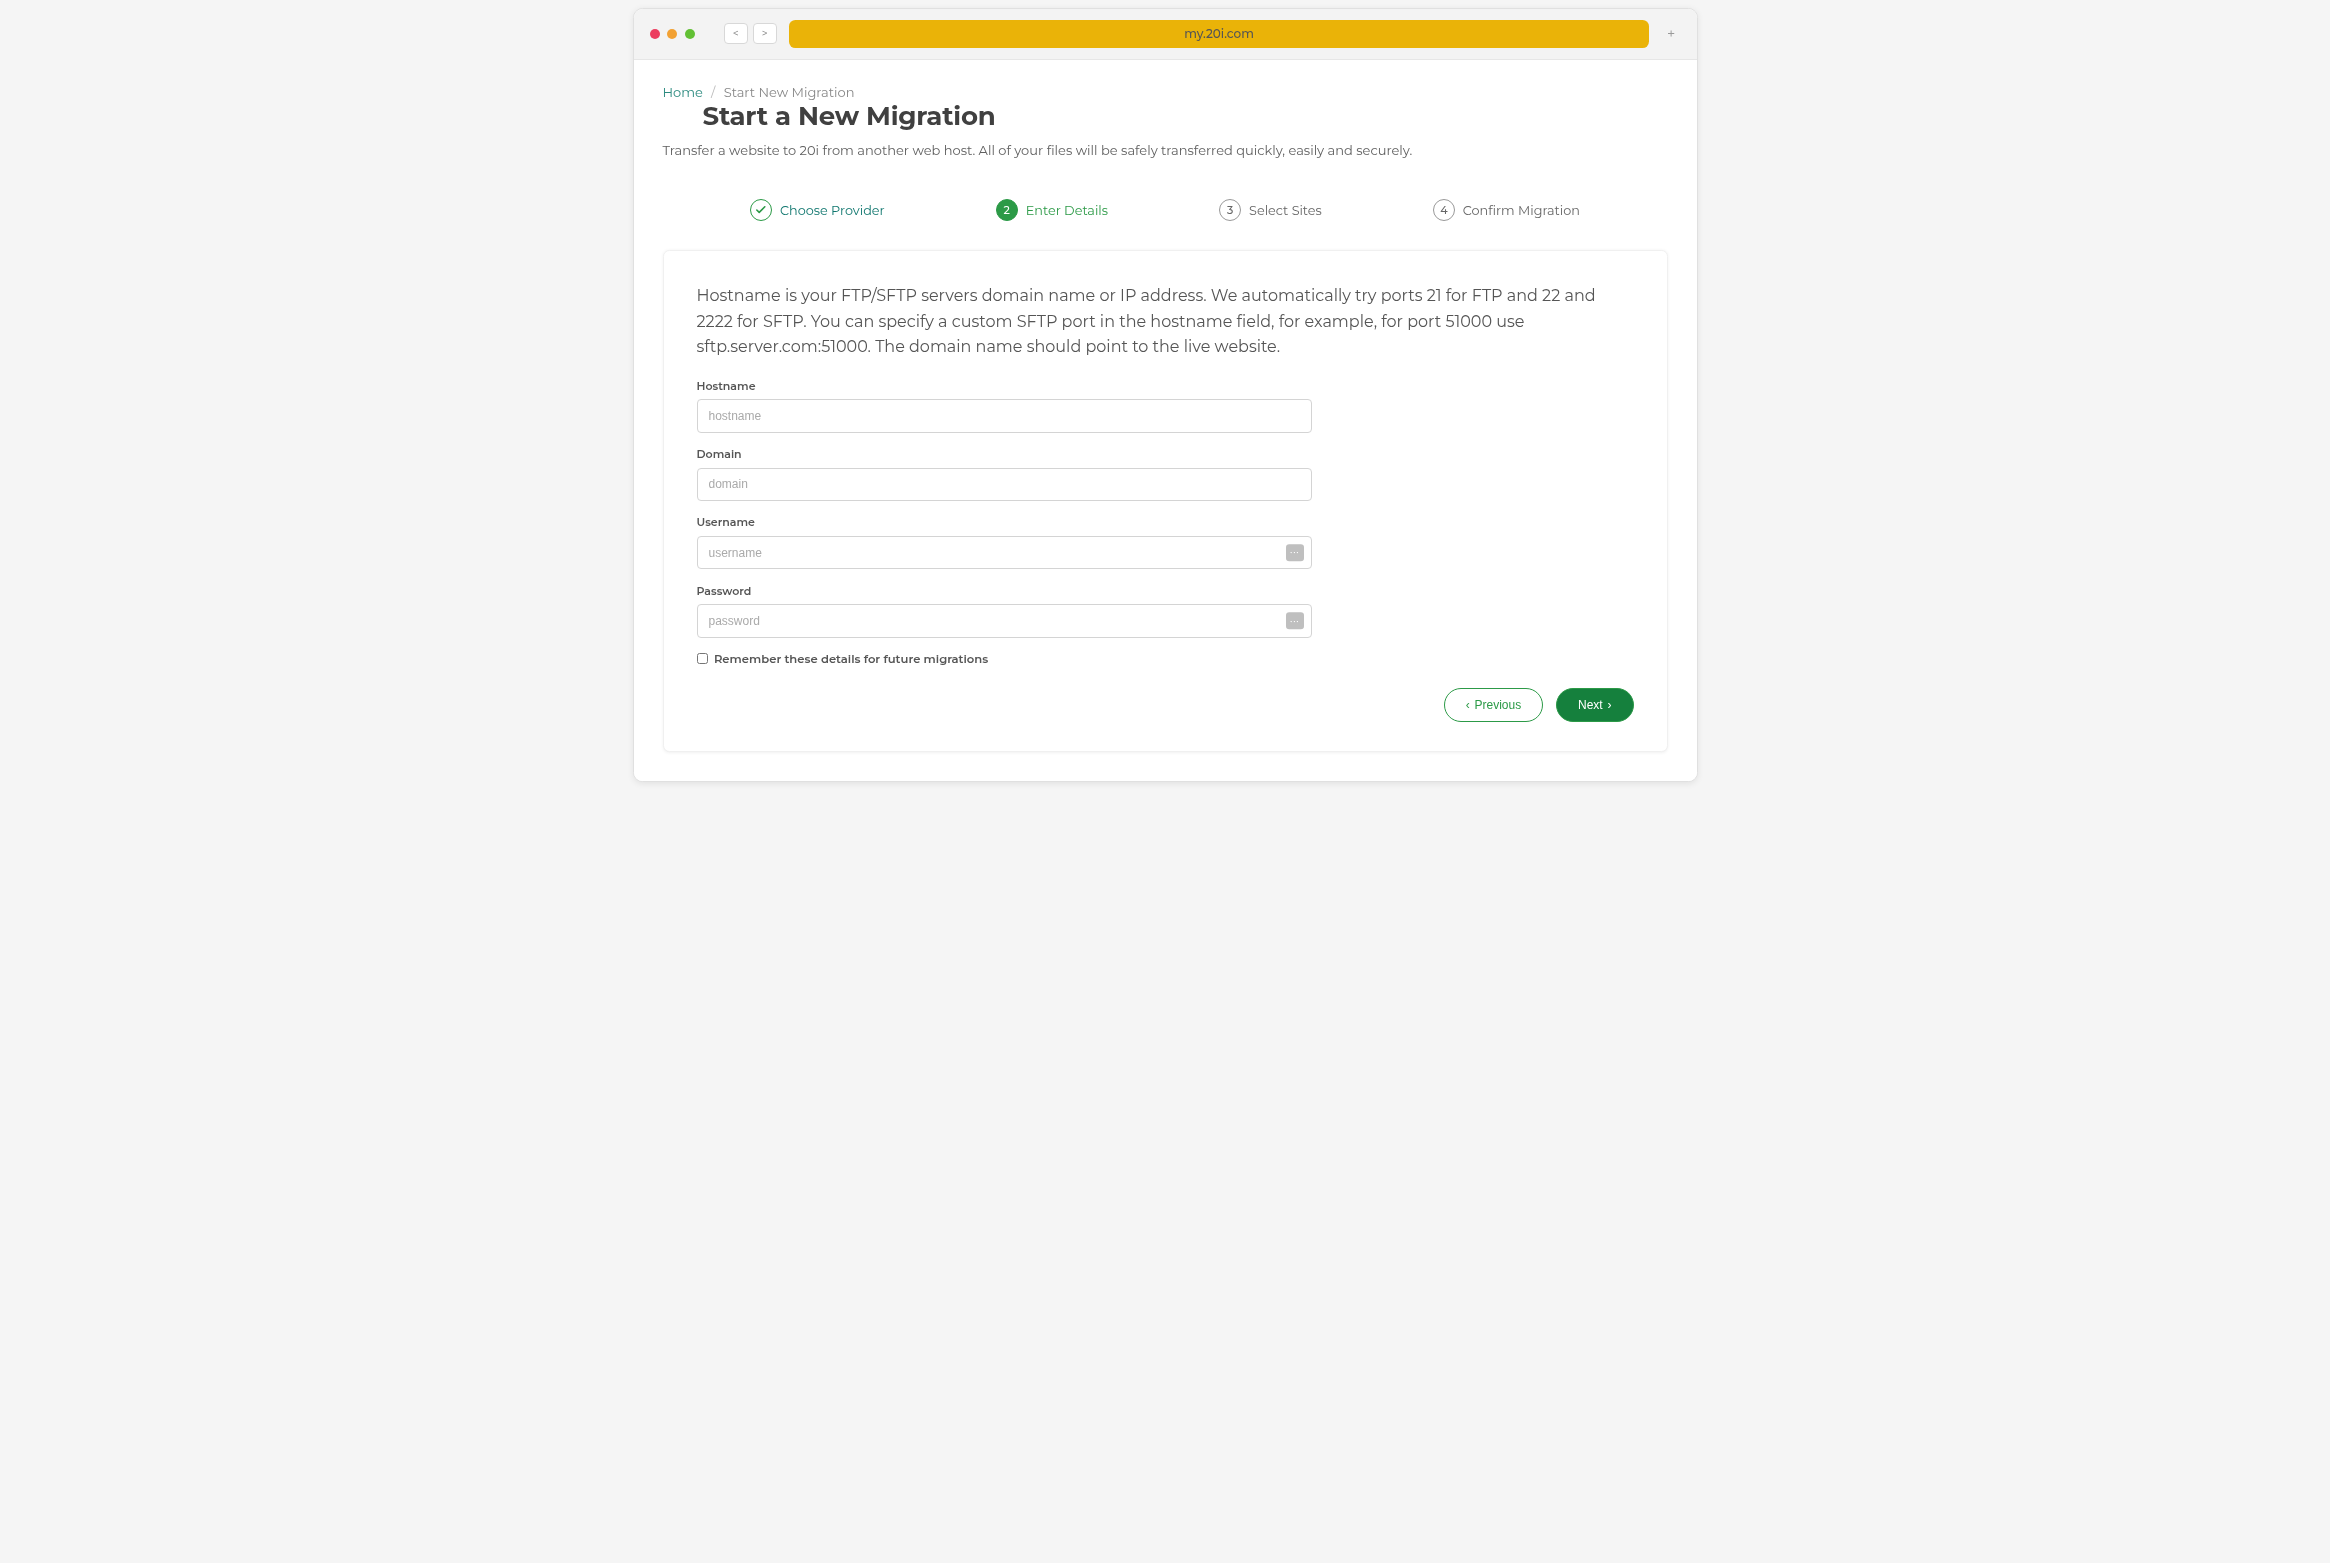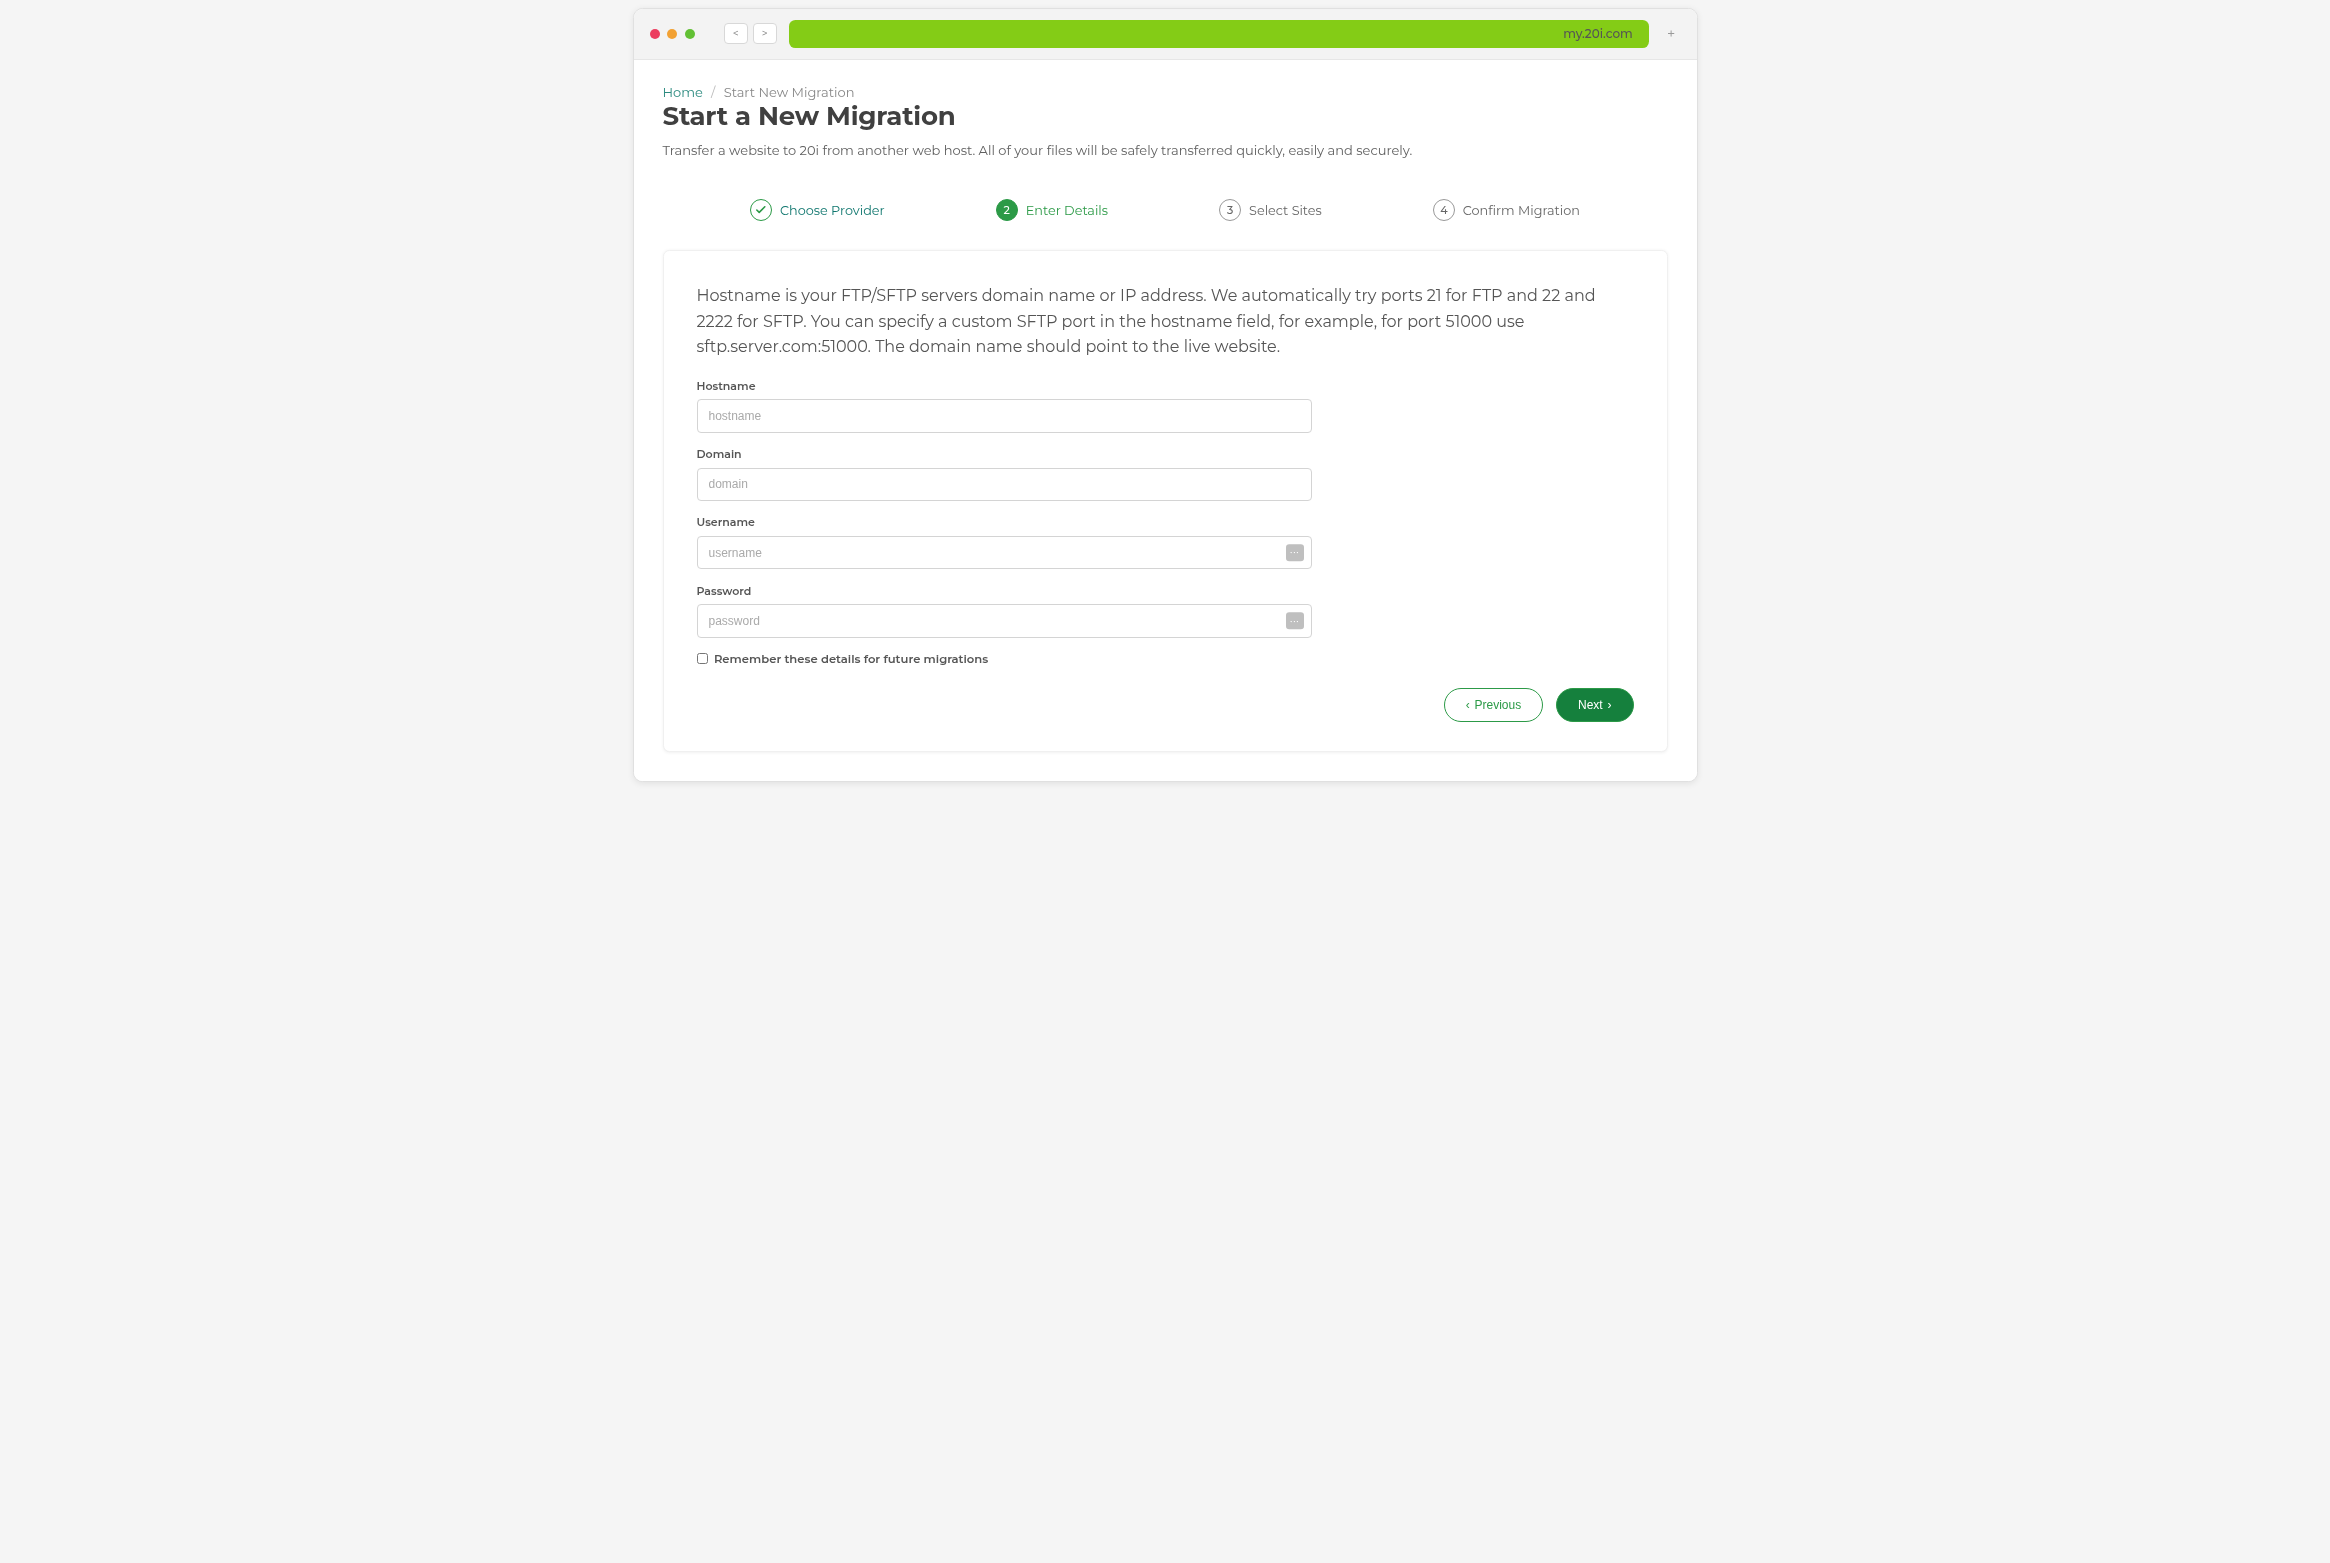--- a/index.html
+++ b/index.html
@@ -35,40 +35,40 @@
       width: 24px; height: 21px;
       background: #fff;
       border: 0.8px solid #d8d8d8;
       border-radius: 4px;
       display: flex; align-items: center; justify-content: center;
       font-size: 10.4px; color: #888;
       cursor: pointer;
     }
     .url-bar {
       flex: 1;
-      background: #84cc16;
+      background: #eab308;
       border-radius: 6.4px;
       padding: 6.4px 16px;
-      text-align: right;
+      text-align: center;
       color: #555;
       font-size: 12px;
       font-weight: 500;
     }
     .add-tab {
       width: 19px; height: 19px;
       display: flex; align-items: center; justify-content: center;
       color: #999; font-size: 14.3px; cursor: pointer;
     }
     .content { padding: 24px 29px 29px; background: #fff; }
     .breadcrumb { font-size: 13px; color: #888; }
     .breadcrumb a { color: #2b8a7f; text-decoration: none; }
     .breadcrumb .sep { margin: 0 4.8px; color: #bbb; }
     .page-title {
       font-size: 26px; font-weight: 700; color: #404040;
-      margin-bottom: 9.6px; letter-spacing: -0.2px;
+      margin-bottom: 9.6px; letter-spacing: -0.2px; margin-left: 40px;
     }
     .page-subtitle { font-size: 13px; color: #606060; margin-bottom: 29px; line-height: 1.5; }
     .steps {
       display: flex; justify-content: space-around;
       padding: 9.6px 32px; margin-bottom: 19px;
     }
     .step { display: flex; align-items: center; gap: 8px; }
     .step-circle {
       width: 22px; height: 22px; border-radius: 50%;
       display: flex; align-items: center; justify-content: center;

